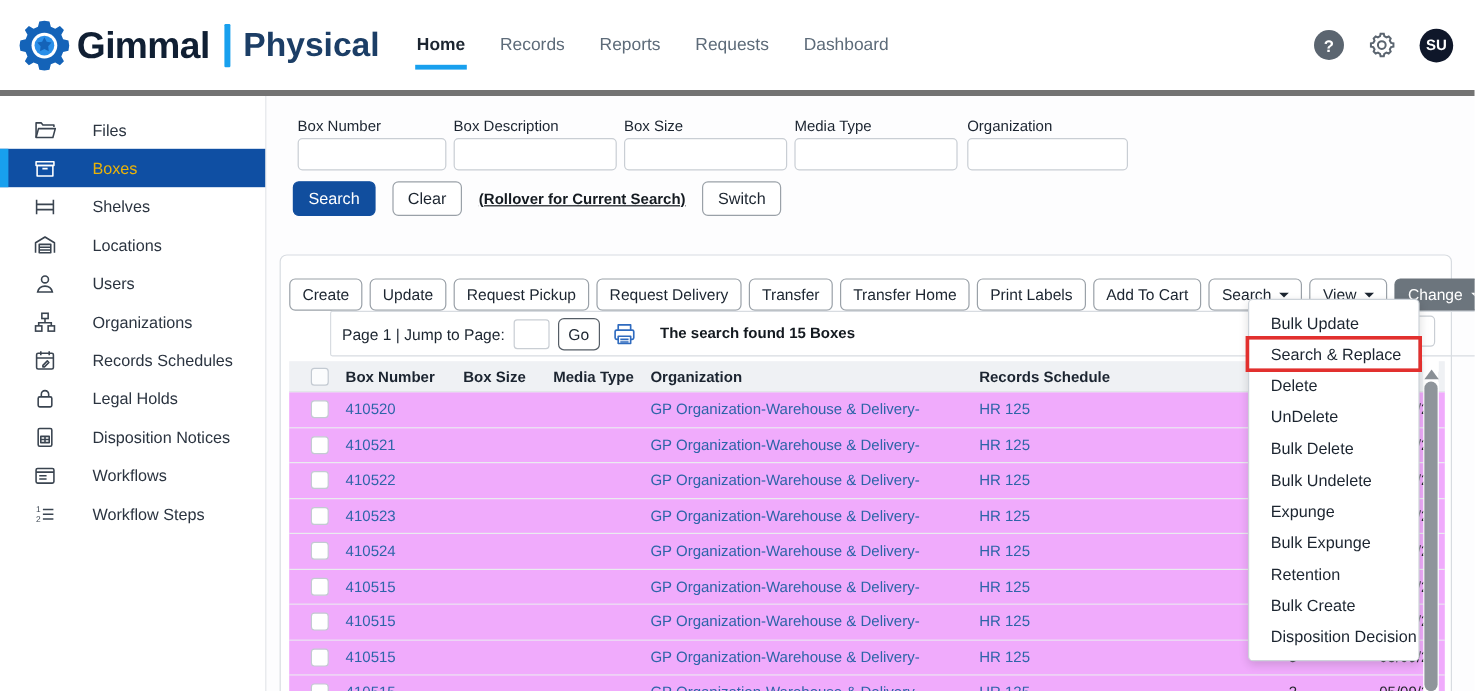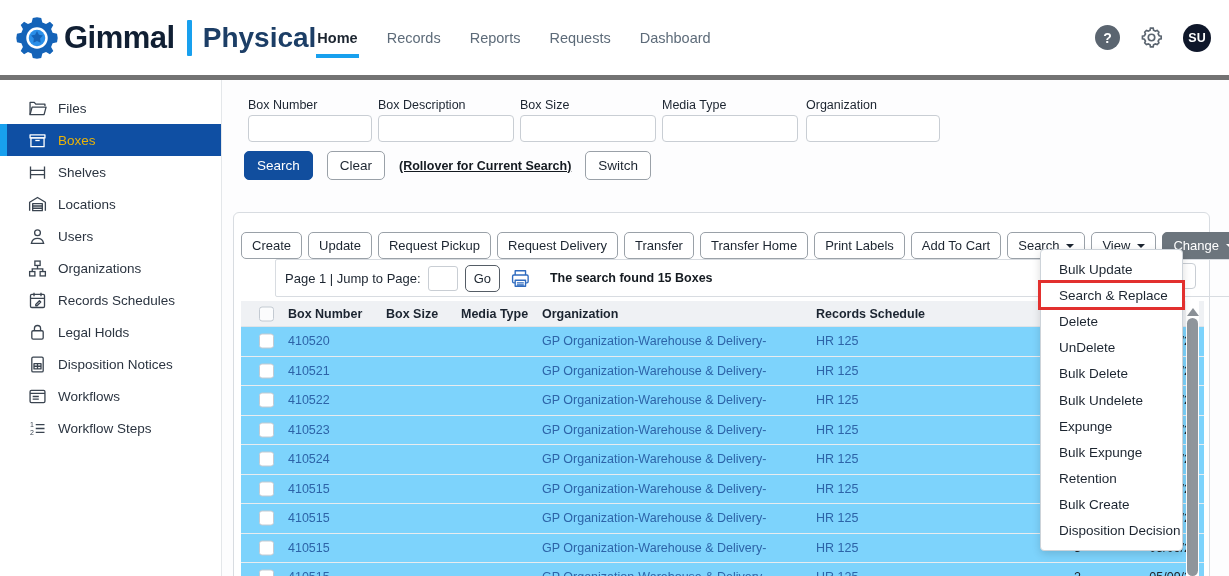--- a/index.html
+++ b/index.html
@@ -10,32 +10,32 @@
   html,body{background:#fff;}
   .app{position:relative;width:1229px;height:576px;overflow:hidden;background:#fff;}
 
   
   .hdr{position:absolute;top:0;left:0;right:0;height:80px;background:#fff;border-bottom:5px solid #737373;display:flex;align-items:center;z-index:20;}
   .brand{display:flex;align-items:center;margin-left:14px;}
   .brand .gear{width:46px;height:46px;display:inline-flex;}
   .brand-name{font-size:31px;font-weight:800;color:#101f33;letter-spacing:-0.5px;margin-left:4px;}
   .brand-sep{width:5px;height:36px;background:var(--accent_blue);margin:0 11px 0 12px;border-radius:1px;}
   .brand-prod{font-size:28px;font-weight:700;color:#1c3e66;}
-  .nav{display:flex;gap:27px;align-items:flex-start;}
+  .nav{display:flex;gap:27px;margin-left:30px;align-items:flex-start;}
   .nav a{font-size:14.5px;color:#5d6b79;text-decoration:none;position:relative;padding:6px 1px;cursor:pointer;}
   .nav a.active{color:#1c2530;font-weight:700;}
   .nav a.active::after{content:"";position:absolute;left:0;right:0;bottom:-6px;height:4px;background:var(--accent_blue);}
   .hdr-actions{margin-left:auto;margin-right:18px;display:flex;align-items:center;gap:19px;}
   .help-btn{width:25px;height:25px;border-radius:50%;background:#5b6570;color:#fff;font-size:14px;font-weight:700;display:flex;align-items:center;justify-content:center;cursor:pointer;}
   .settings{width:25px;height:25px;display:inline-flex;cursor:pointer;}
   .avatar{width:28px;height:28px;border-radius:50%;background:#0f172a;color:#fff;font-size:12.5px;font-weight:700;display:flex;align-items:center;justify-content:center;cursor:pointer;}
 
   
   .sidebar{position:absolute;top:80px;left:0;width:222px;bottom:0;background:#fff;border-right:1px solid #e4e7ea;padding-top:12px;z-index:15;}
-  .side-item{height:32px;display:flex;align-items:center;padding-left:27px;gap:10px;cursor:pointer;color:#2b3440;font-size:13.5px;position:relative;}
+  .side-item{height:32px;display:flex;align-items:center;padding-left:27px;gap:29px;cursor:pointer;color:#2b3440;font-size:13.5px;position:relative;}
   .side-item .sicon{width:21px;height:21px;display:inline-flex;color:#3a4450;flex:0 0 21px;}
   .side-item.active{background:#0f4fa3;color:#eab308;}
   .side-item.active .sicon{color:#fff;}
   .side-item.active::before{content:"";position:absolute;left:0;top:0;bottom:0;width:7px;background:var(--accent_blue);}
 
   
   .main{position:absolute;top:80px;left:222px;right:0;bottom:0;background:#fdfdfe;}
   .flabel{position:absolute;font-size:12.5px;color:#1b2430;font-weight:400;}
   .finput{position:absolute;height:27px;border:1px solid #c9ced4;border-radius:4px;background:#fff;padding:0 8px;font-size:13px;color:#212529;}
   .factions{position:absolute;left:22px;top:71px;display:flex;align-items:center;gap:14px;}
@@ -55,21 +55,21 @@
   .jump-input{width:30px;height:25px;border:1px solid #c9ced4;border-radius:3px;margin-left:7px;}
   .go-btn{height:27px;padding:0 8px;margin-left:7px;border:1.5px solid #555d66;border-radius:5px;background:#fff;font-size:13px;color:#1c2530;cursor:pointer;}
   .print-icon{width:21px;height:19px;display:inline-flex;margin-left:10px;cursor:pointer;}
   .found{font-size:12.5px;font-weight:700;color:#141a20;margin-left:19px;}
   .page-size-box{position:absolute;left:1100px;top:263px;width:96px;height:26px;border:1px solid #c9ced4;border-radius:4px;background:#fff;z-index:5;}
 
   
   .thead{position:absolute;left:7px;top:88px;width:963px;height:26px;background:#eff1f4;border-bottom:1px solid #dfe3e7;}
   .thead .hcell{position:absolute;top:50%;transform:translateY(-50%);font-size:12.5px;font-weight:700;color:#1b2430;white-space:nowrap;}
   .tbody{position:absolute;left:7px;top:114px;width:963px;}
-  .trow{position:relative;height:29.5px;border-bottom:1px solid #e9ecef;background:#7dd3fc;}
+  .trow{position:relative;height:29.5px;border-bottom:1px solid #e9ecef;background:#f0abfc;}
   .cell{position:absolute;top:50%;transform:translateY(-50%);font-size:12.5px;color:#212529;white-space:nowrap;}
   .link{color:var(--link_blue);cursor:pointer;}
   .cb{position:absolute;left:18px;top:50%;transform:translateY(-50%);width:15px;height:15px;border:1px solid #c3cad2;border-radius:3px;background:#fff;cursor:pointer;}
   .thead .cb{cursor:pointer;background:#fbfcfd;}
   .c-box{left:47px;}.c-size{left:145px;}.c-media{left:220px;}.c-org{left:301px;}.c-rs{left:575px;}
   .c-items{left:815px;width:25px;text-align:right;}
   .c-date{left:875px;width:82px;text-align:right;}
   .h-frag{left:948px;}
 
   

